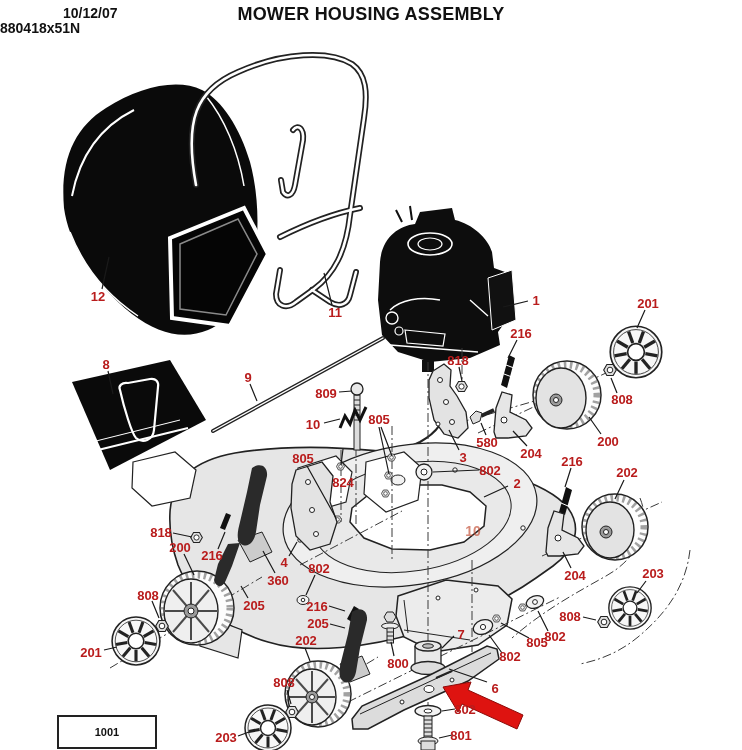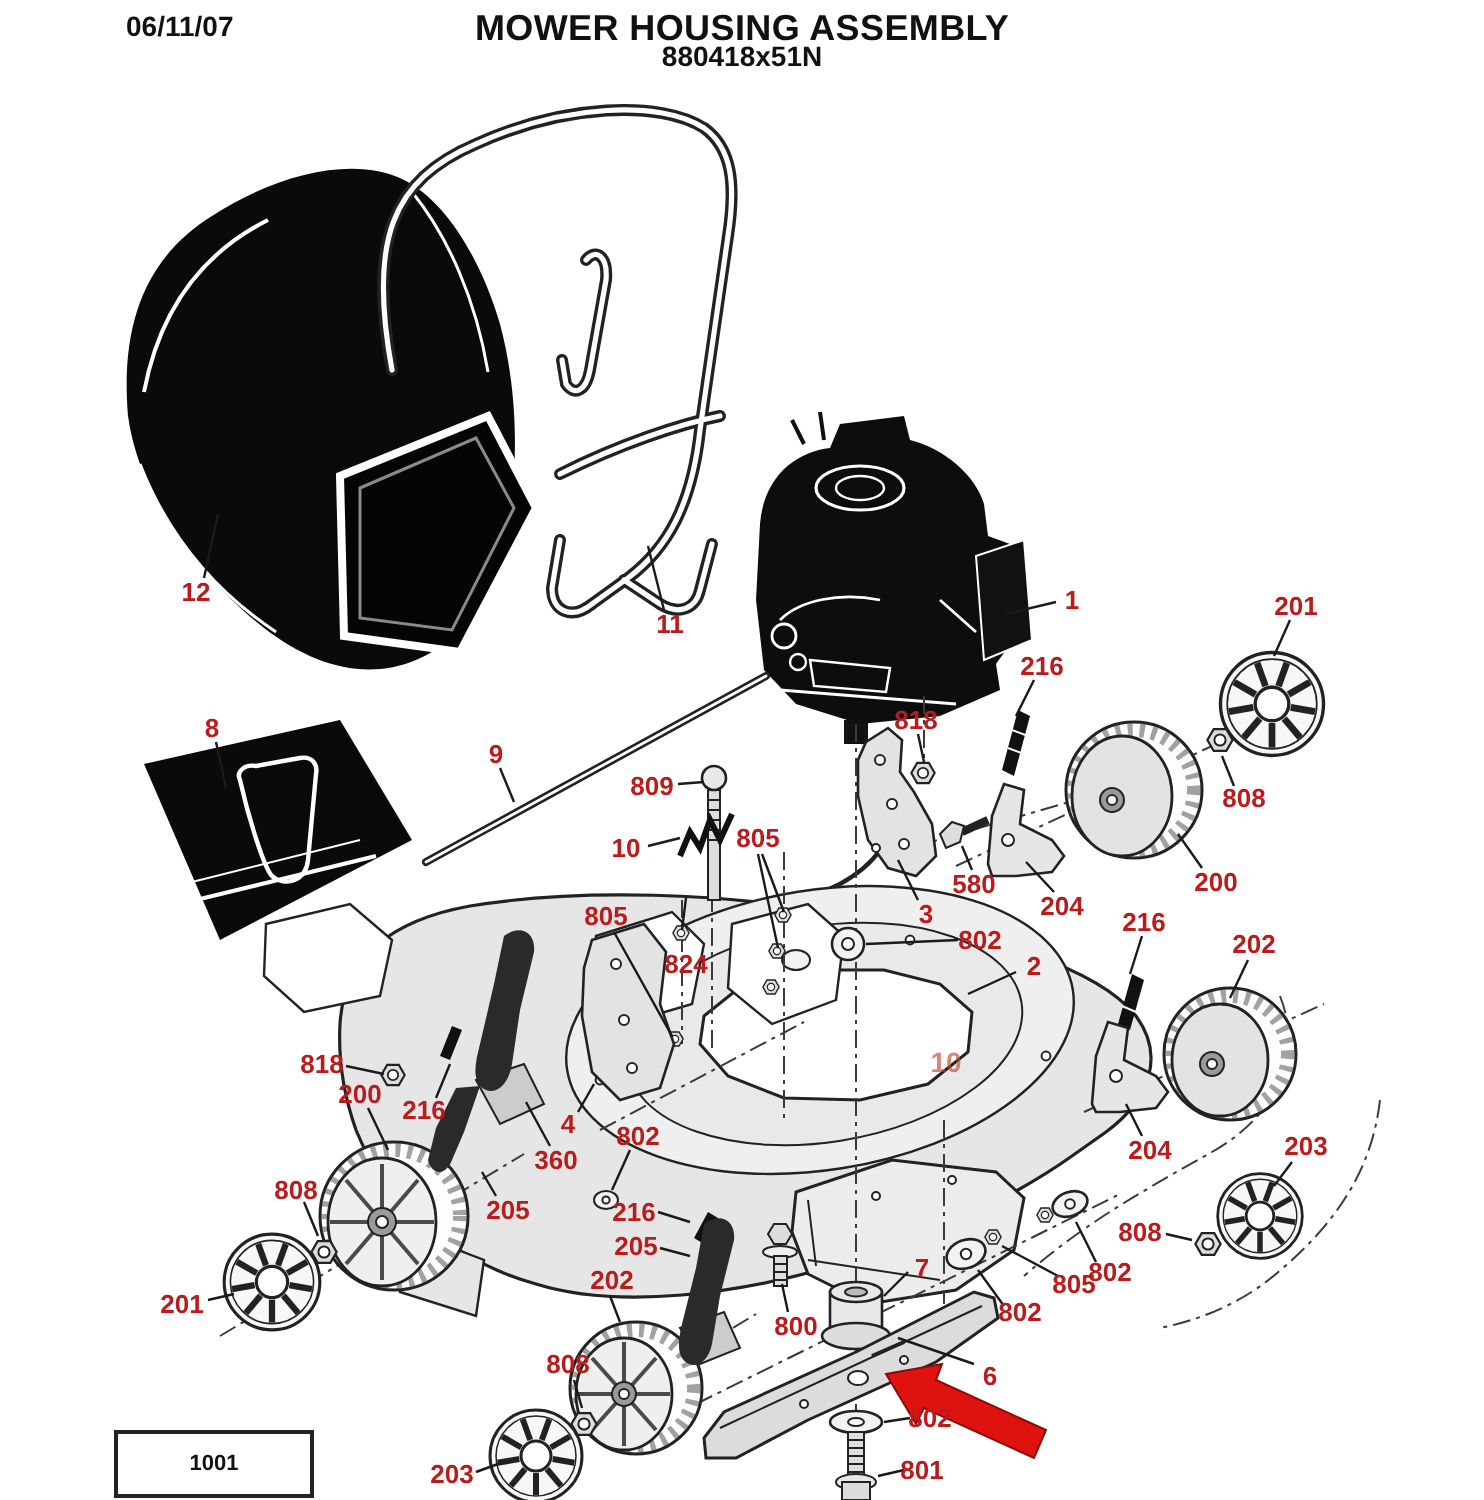--- a/index.html
+++ b/index.html
@@ -2,34 +2,34 @@
 <html><head>
 <meta charset="utf-8">
 <style>
   html,body{margin:0;padding:0}
   body{width:742px;height:750px;background:#fff;position:relative;overflow:hidden;
        font-family:"Liberation Sans",sans-serif;color:#111}
   #stage{position:absolute;left:0;top:0;width:742px;height:750px}
   svg{position:absolute;left:0;top:0}
   .hdr-date{position:absolute;left:63px;top:5px;font-weight:bold;font-size:14px}
   .hdr-title{position:absolute;left:0;right:0;top:4px;text-align:center;font-weight:bold;font-size:18px;letter-spacing:.2px}
-  .hdr-sub{position:absolute;left:0;right:0;top:20px;text-align:center;font-weight:bold;font-size:14px}
+  .hdr-sub{position:absolute;left:0;right:0;top:20px;text-align:left;font-weight:bold;font-size:14px}
   .part-label{position:absolute;transform:translate(-50%,-50%);font-weight:bold;font-size:13px;white-space:nowrap;color:#b91c1c}
   .ref-box{position:absolute;border:2px solid #222;background:#fff;display:flex;flex-direction:column;
            justify-content:center;text-align:center;font-weight:bold;font-size:11px;line-height:1.3}
   #box-manual{left:57px;top:715px;width:96px;height:30px}
   #box-decal{left:589px;top:716px;width:76px;height:28px}
   .watermark{position:absolute;transform:translate(-50%,-50%);font-weight:bold;font-size:14px;color:rgba(192,70,44,.65)}
 </style>
 </head>
 <body>
 
 <div id="stage">
 
-  <div class="hdr-date">06/11/07</div>
+  <div class="hdr-date">10/12/07</div>
   <div class="hdr-title">MOWER HOUSING ASSEMBLY</div>
   <div class="hdr-sub">880418x51N</div>
 
   <svg width="742" height="750" viewBox="0 0 742 750">
     <defs>
       <symbol id="hubcap" viewBox="-50 -50 100 100">
         <circle r="46" fill="#f7f7f7" stroke="#222" stroke-width="3"></circle>
         <circle r="40" fill="none" stroke="#222" stroke-width="1.5"></circle>
         <g stroke="#222" stroke-width="6">
           <line x1="16.7" y1="3" x2="38.4" y2="6.8"></line>

